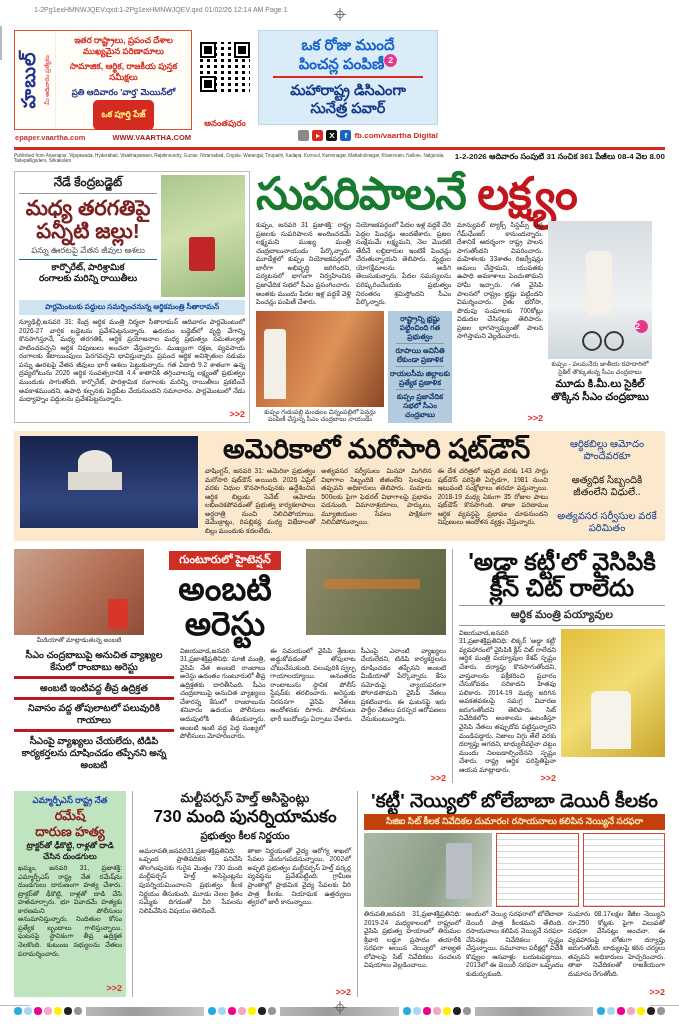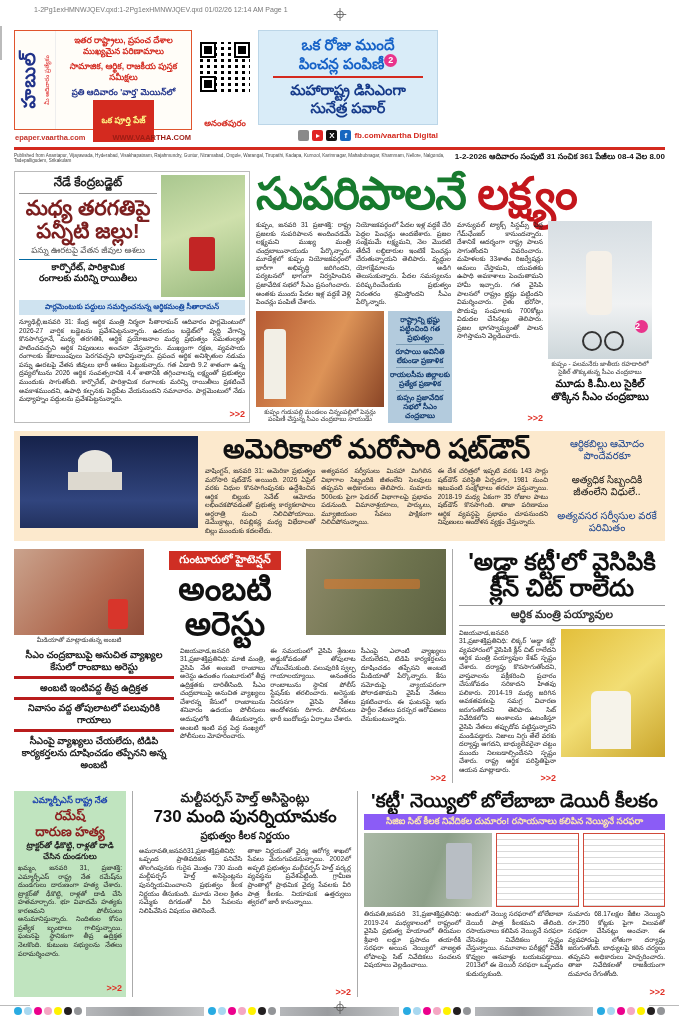--- a/index.html
+++ b/index.html
@@ -13,22 +13,22 @@
   
   .mast{display:flex;margin-top:30px;padding:0 14px;align-items:stretch;gap:8px;}
   .promo{width:176px;height:98px;border:1px solid #e0542d;display:flex;position:relative;background:#fffdf8;}
   .promo-vert{width:40px;border-right:1px solid #eee;display:flex;align-items:center;justify-content:center;overflow:hidden;}
   .promo-vert .vtxt{transform:rotate(-90deg);white-space:nowrap;text-align:center;}
   .promo-vert .vbig{font-size:19px;font-weight:bold;color:#20328a;letter-spacing:1px;}
   .promo-vert .vsmall{font-size:6px;color:#d22;display:block;}
   .promo-right{flex:1;text-align:center;font-size:8.5px;padding:4px 2px 0 2px;line-height:1.35;}
   .promo-red{color:#d42a1f;font-weight:bold;}
   .promo-blue{color:#20328a;font-weight:bold;margin-top:3px;}
-  .promo-badge{display:inline-block;background:#d42a1f;color:#fffa86;border-radius:0;
-     font-size:8.5px;font-weight:bold;padding:15px 9px;margin-top:2px;}
+  .promo-badge{display:inline-block;background:#d42a1f;color:#fffa86;border-radius:5px;
+     font-size:8.5px;font-weight:bold;padding:9px 9px;margin-top:2px;}
   .promo-urls{position:absolute;bottom:-13px;left:0;right:0;display:flex;justify-content:space-between;font-size:7.5px;font-weight:bold;}
   .promo-urls .u1{color:#c4352c;} .promo-urls .u2{color:#9b1c14;}
   .mastcenter{flex:1;position:relative;padding-top:2px;}
   .tagline{color:#cf2a20;font-size:9.5px;font-style:italic;font-weight:bold;position:absolute;left:4px;top:8px;}
   .bird{position:absolute;left:118px;top:0px;}
   .title-te{font-size:66px;font-weight:bold;color:#1e2d83;line-height:0.95;margin-top:12px;letter-spacing:-2px;}
   .mast-underline{height:3px;background:#d42a1f;margin-top:2px;width:97%;}
   .qr{width:50px;height:50px;margin-top:12px;position:relative;background:
       repeating-linear-gradient(0deg,#000 0 3px,#fff 3px 6px),
       repeating-linear-gradient(90deg,#000 0 3px,#fff 3px 7px);
@@ -78,21 +78,21 @@
   .lead-h{font-size:45px;font-weight:bold;line-height:1;white-space:nowrap;letter-spacing:-1px;}
   .lead-h .g{color:#177a2e;} .lead-h .r{color:#c3161c;}
   .lead-row{display:flex;gap:5px;margin-top:5px;flex:1;}
   .lead-colwrap{display:flex;flex-direction:column;width:196px;}
   .lead-cols{display:flex;gap:5px;}
   .lead-cols .c{width:95px;}
   .lead-photorow{display:flex;gap:4px;margin-top:4px;}
   .ph-pension{width:128px;height:96px;background:linear-gradient(115deg,#b65a33,#dd9357 55%,#8a4526);}
   .ph-pension::after{content:"";position:absolute;left:8px;top:18px;width:22px;height:70px;background:#f2efe6;border-radius:4px 4px 0 0;}
   .bluebox{width:62px;background:#b3cbdd;color:#10386b;font-size:7.2px;font-weight:bold;text-align:center;
-      padding:3px 2px;display:flex;flex-direction:column;justify-content:flex-end;line-height:1.25;}
+      padding:3px 2px;display:flex;flex-direction:column;justify-content:center;line-height:1.25;}
   .bluebox .hl-div{border-top:1px solid #7d9db5;margin:2px 6px;}
   .lead-col3{width:86px;display:flex;flex-direction:column;}
   .cyclecol{width:104px;display:flex;flex-direction:column;}
   .ph-cycle{height:138px;background:linear-gradient(#d7dee3,#f0f2f3 60%,#cdd6da);}
   .ph-cycle::after{content:"";position:absolute;left:38px;top:30px;width:26px;height:64px;background:#f5f0e8;border-radius:6px;}
   .ph-cycle .wheel{position:absolute;bottom:8px;left:34px;width:16px;height:16px;border:2px solid #333;border-radius:50%;background:transparent;}
   .ph-cycle .wheel.w2{left:56px;}
   .cycle-badge{position:absolute;right:4px;bottom:26px;}
   .cycle-bold{font-size:10.5px;font-weight:bold;text-align:center;color:#111;line-height:1.25;margin-top:2px;}
   
@@ -139,21 +139,21 @@
   .rm-sub{font-size:8px;font-weight:bold;color:#222;margin:2px 0;line-height:1.3;}
   .ramesh .body-te{text-align:justify;flex:1;}
   .health{width:212px;display:flex;flex-direction:column;text-align:center;}
   .he-kick{font-size:12.5px;font-weight:bold;color:#222;}
   .he-h{font-size:17px;font-weight:bold;color:#111;line-height:1.1;}
   .he-sub{font-size:10px;font-weight:bold;color:#222;margin:3px 0;}
   .he-cols{display:flex;gap:5px;flex:1;text-align:left;}
   .he-cols .c{flex:1;}
   .ghee{flex:1;display:flex;flex-direction:column;}
   .gh-h{font-size:19px;font-weight:bold;color:#111;text-align:center;line-height:1.05;}
-  .gh-strip{background:#8b5cf6;color:#ffe9b0;font-size:9px;font-weight:bold;text-align:center;padding:2px;margin:3px 0;}
+  .gh-strip{background:#c2410c;color:#ffe9b0;font-size:9px;font-weight:bold;text-align:center;padding:2px;margin:3px 0;}
   .gh-photos{display:flex;gap:4px;height:74px;}
   .ph-dairy{flex:1.6;background:linear-gradient(110deg,#aab9a6,#8da089 55%,#c5cdbf);}
   .ph-dairy::after{content:"";position:absolute;right:20px;top:10px;width:26px;height:56px;background:#b8bec4;border-radius:2px;}
   .ph-doc{flex:1;background:#fff;border:1px solid #d04a3a;background-image:repeating-linear-gradient(#fff 0 5px,#d9d9d9 5px 6px);}
   .gh-row{display:flex;gap:5px;margin-top:3px;flex:1;}
   .gh-row .c{flex:1;}
   
   .colorbar{display:flex;align-items:center;gap:4px;padding:0 14px;margin-top:8px;height:12px;}
   .dots{display:flex;gap:2px;align-items:center;}
   .dot{width:8px;height:8px;border-radius:50%;display:inline-block;}

